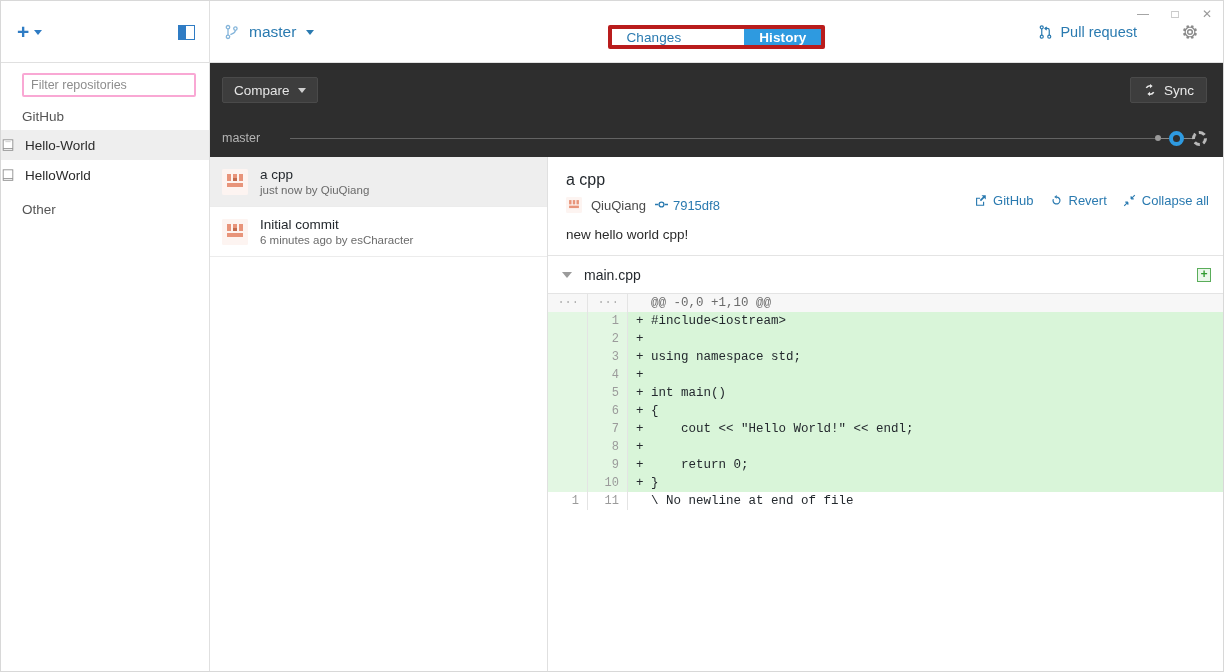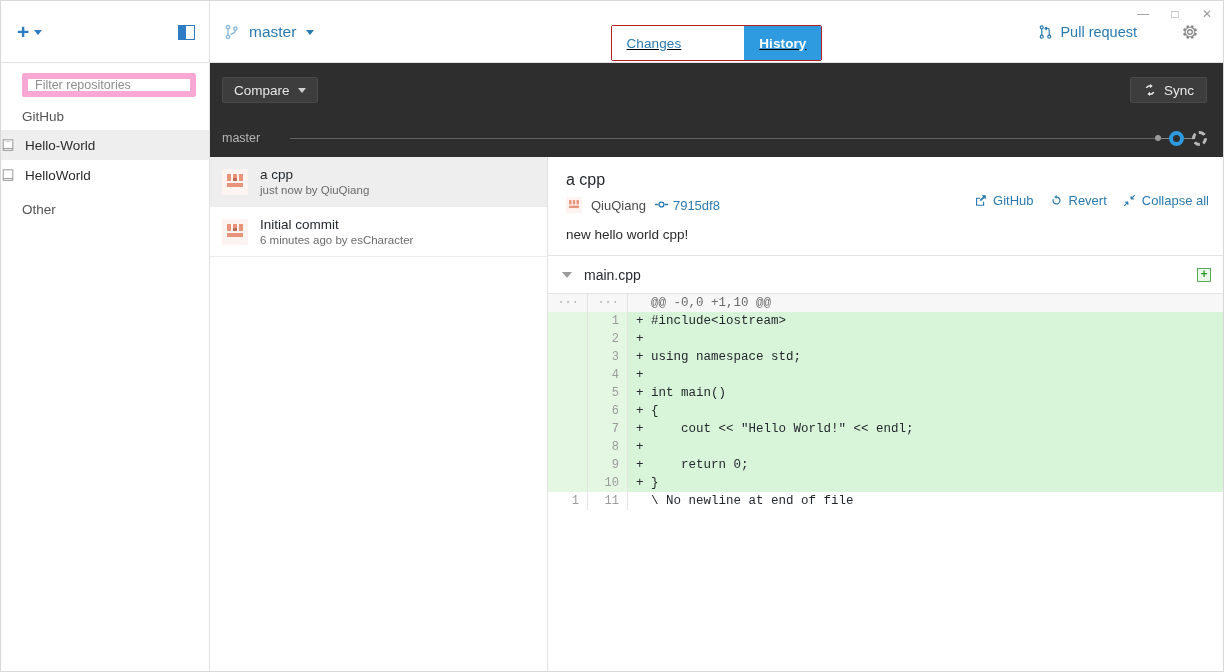--- a/index.html
+++ b/index.html
@@ -100,25 +100,24 @@
     border-top: 5px solid #2a7ab0;
     margin-left: 1px;
   }
 
   .tabs {
     position: absolute;
     left: 50%;
     transform: translateX(-50%);
     top: 24px;
     display: flex;
-    border: 1px solid #b91c1c;
+    border: 4px solid #b91c1c;
     border-radius: 2px;
     overflow: hidden;
-    height: 36px;
-    text-decoration: underline;
+    height: 24px;
   }
   .tab {
     padding: 0 15px;
     height: 100%;
     display: flex; align-items: center;
     font-size: 13.5px;
     color: #2a7ab0;
     background: #fff;
     letter-spacing: .1px;
   }
@@ -155,21 +154,21 @@
     width: 209px; flex: 0 0 209px;
     background: #fff;
     border-right: 1px solid #e0e0e0;
     display: flex; flex-direction: column;
     padding-top: 10px;
   }
   .filter-wrap { padding: 0 13px 0 21px; }
   .filter-input {
     width: 100%;
     height: 24px;
-    border: 6px solid #f9a8d4;
+    border: 2px solid #f9a8d4;
     border-radius: 2px;
     padding: 0 7px;
     font-size: 12.5px;
     font-family: "Liberation Sans", sans-serif;
     color: #333;
     background: #fff;
     outline: none;
   }
   .filter-input::placeholder { color: #8d8d8d; }
   .repo-group-label {

